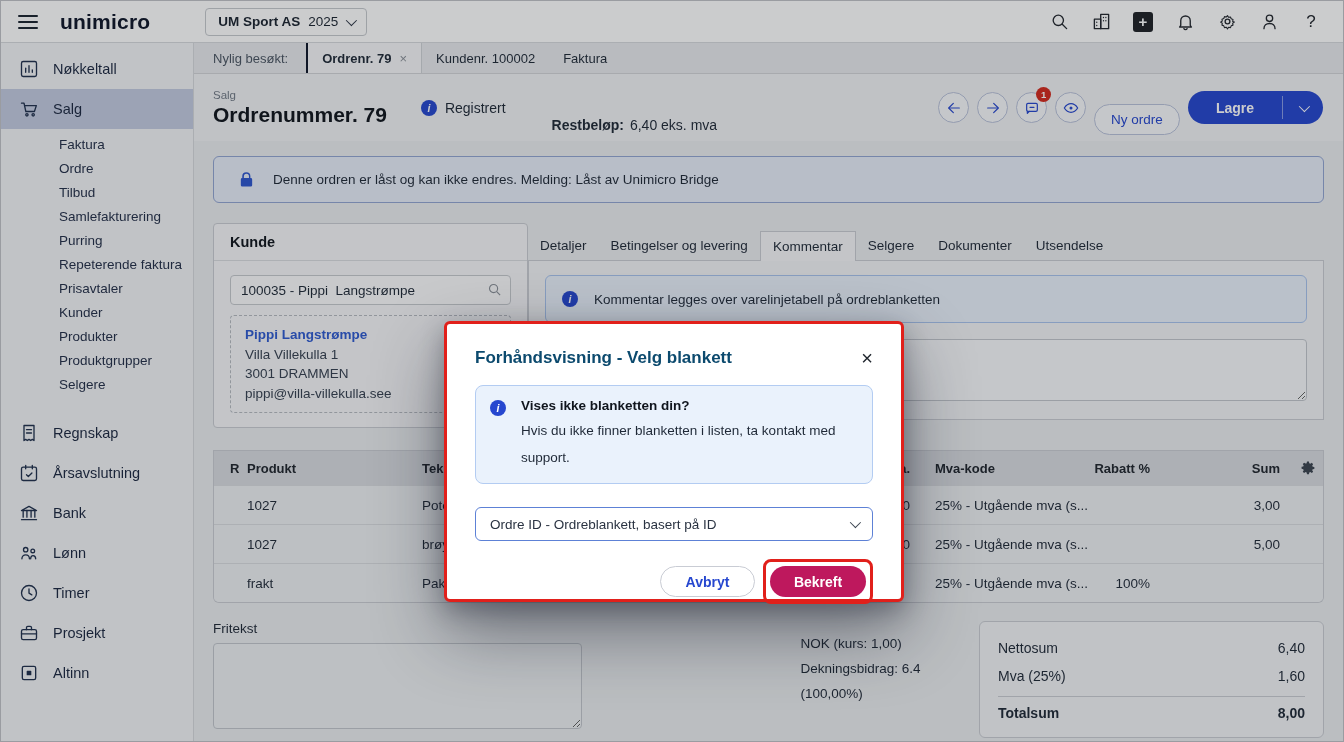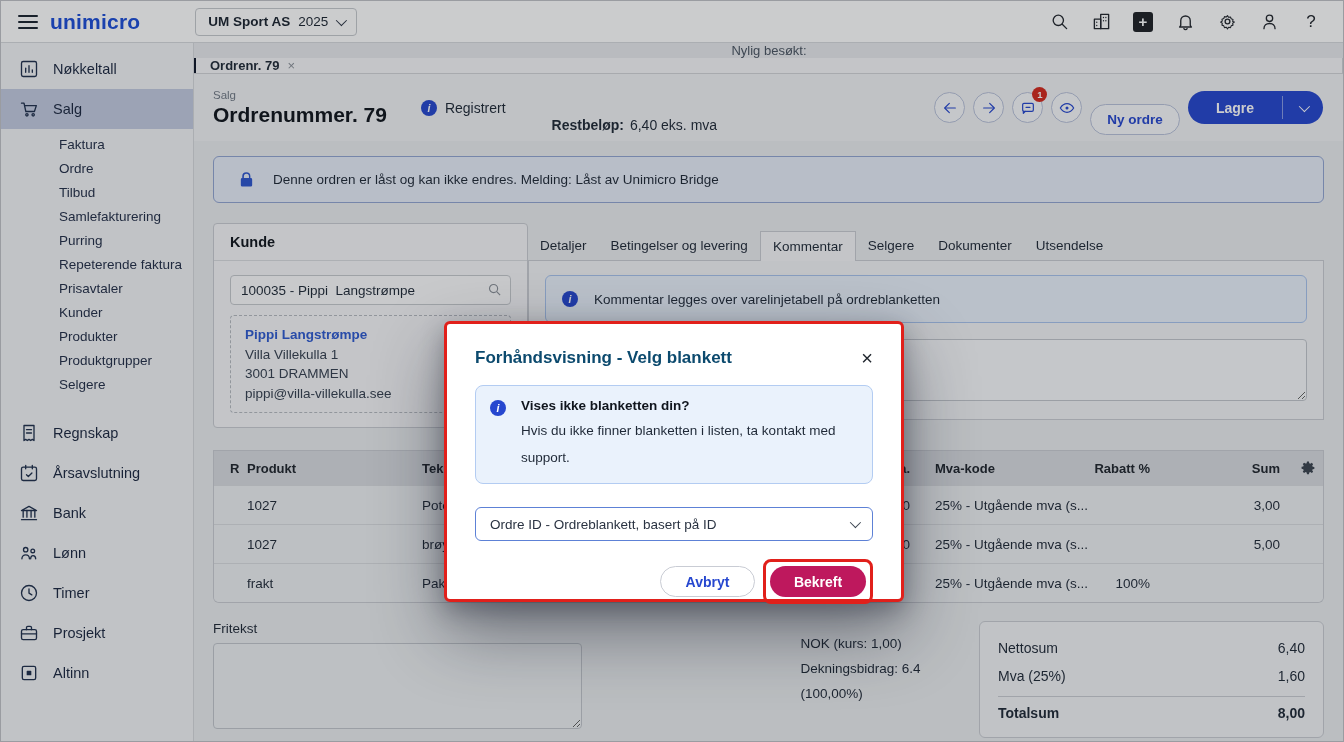--- a/index.html
+++ b/index.html
@@ -4,60 +4,60 @@
 <style>
   * { margin:0; padding:0; box-sizing:border-box; }
   html,body { width:1344px; height:742px; }
   body { font-family:"Liberation Sans", sans-serif; background:#fff; position:relative; overflow:hidden; }
   .frame { position:absolute; inset:0; border:1px solid #9a9ca1; background:#ebedf0; }
 
   
   .topbar { position:absolute; left:0; top:0; right:0; height:42px; background:#fff; border-bottom:1px solid #d7d9dd; display:flex; align-items:center; z-index:1; }
   .hamburger { width:20px; height:14px; margin-left:17px; display:flex; flex-direction:column; justify-content:space-between; cursor:pointer; }
   .hamburger span { height:2px; background:#1b2430; border-radius:1px; }
-  .logo { font-size:21px; font-weight:bold; color:#1d4ed8; margin-left:12px; letter-spacing:.2px; }
+  .logo { font-size:21px; font-weight:bold; color:#0f172a; margin-left:22px; letter-spacing:.2px; }
   .company-sel { margin-left:55px; height:28px; border:1px solid #c6c9ce; border-radius:4px; background:#fff; display:flex; align-items:center; padding:0 12px; gap:8px; font-size:13.5px; color:#1b2430; cursor:pointer; }
   .company-sel b { font-weight:600; }
   .chev { width:8px; height:8px; border-right:1.8px solid #2a3342; border-bottom:1.8px solid #2a3342; transform:rotate(45deg) translateY(-2px); }
   .top-icons { margin-left:auto; margin-right:22px; display:flex; align-items:center; gap:22px; }
   .tico { width:20px; height:20px; display:flex; align-items:center; justify-content:center; color:#23272e; cursor:pointer; }
   .tico svg { width:19px; height:19px; stroke:#23272e; fill:none; stroke-width:1.7; stroke-linecap:round; stroke-linejoin:round; }
   .plus-sq { width:20px; height:20px; background:#1f2227; color:#fff; border-radius:3px; font-size:15px; font-weight:bold; display:flex; align-items:center; justify-content:center; line-height:1; }
   .help-q { font-size:17px; color:#23272e; }
 
   
   .sidebar { position:absolute; left:0; top:42px; bottom:0; width:193px; background:#f3f4f6; border-right:1px solid #d7d9dd; z-index:1; padding-top:6px; }
   .side-item { display:flex; align-items:center; gap:14px; height:40px; padding-left:18px; font-size:14.5px; color:#1b2740; cursor:pointer; }
   .side-item svg { width:20px; height:20px; stroke:#20304d; fill:none; stroke-width:1.6; stroke-linecap:round; stroke-linejoin:round; flex:0 0 auto; }
   .side-item.active { background:#c3cbe0; }
   .side-sub { padding:4px 0 10px 0; }
   .sub-item { height:24px; line-height:24px; padding-left:58px; font-size:13.5px; color:#25304a; cursor:pointer; }
   .side-group { margin-top:6px; }
 
   
-  .recentbar { position:absolute; left:193px; top:42px; right:0; height:31px; background:#e8eaed; border-bottom:1px solid #d2d4d8; display:flex; align-items:stretch; font-size:13px; z-index:1;flex-direction:column; }
+  .recentbar { position:absolute; left:193px; top:42px; right:0; height:31px; background:#e8eaed; border-bottom:1px solid #d2d4d8; display:flex; align-items:stretch; font-size:13px; z-index:1; }
   .recent-label { color:#4b5563; align-self:center; margin-left:19px; margin-right:18px; }
   .rtab { display:flex; align-items:center; padding:0 14px; color:#1f2937; cursor:pointer; }
   .rtab.active { background:#f6f7f9; border-left:2px solid #0f172a; border-right:1px solid #cfd2d7; font-weight:600; gap:8px; }
   .rtab .x { color:#8a8f98; font-weight:400; font-size:13px; }
 
   
   .pagehead { position:absolute; left:193px; top:73px; right:0; height:67px; background:#f1f2f5; display:flex; align-items:center; z-index:1; }
   .ph-titles { margin-left:19px; }
   .ph-eyebrow { font-size:11.5px; color:#717a86; margin-bottom:2px; }
   .ph-title { font-size:21px; font-weight:bold; color:#10151d; }
   .ph-status { display:flex; align-items:center; gap:8px; margin-left:34px; font-size:14px; color:#1f2937; }
   .i-badge { width:16px; height:16px; border-radius:50%; background:#2647cf; color:#fff; font-size:10.5px; font-weight:bold; display:flex; align-items:center; justify-content:center; font-style:italic; }
   .ph-rest { margin-left:46px; font-size:14px; color:#1f2937; display:flex; gap:6px;margin-top:34px; }
   .ph-rest b { font-weight:700; }
   .ph-actions { margin-left:auto; margin-right:20px; display:flex; align-items:center; gap:8px; }
   .circ-btn { width:31px; height:31px; border-radius:50%; border:1px solid #b9c2da; background:#f8f9fb; display:flex; align-items:center; justify-content:center; cursor:pointer; position:relative; color:#2647cf; }
   .circ-btn svg { width:16px; height:16px; stroke:#2647cf; fill:none; stroke-width:1.8; stroke-linecap:round; stroke-linejoin:round; }
   .badge { position:absolute; top:-6px; right:-5px; min-width:15px; height:15px; border-radius:8px; background:#d42a1e; color:#fff; font-size:9.5px; font-weight:bold; display:flex; align-items:center; justify-content:center; padding:0 3px; }
-  .pill-btn { height:31px; border-radius:16px; border:1px solid #b9c2da; background:#f8f9fb; color:#2647cf; font-size:13.5px; font-weight:700; padding:0 16px; cursor:pointer;margin-top:24px; }
+  .pill-btn { height:31px; border-radius:16px; border:1px solid #b9c2da; background:#f8f9fb; color:#2647cf; font-size:13.5px; font-weight:400; padding:0 16px; cursor:pointer;margin-top:24px; }
   .save-split { display:flex; height:33px; border-radius:17px; overflow:hidden; background:#2647cf; cursor:pointer; }
   .save-main { color:#fff; font-size:14px; font-weight:bold; display:flex; align-items:center; padding:0 28px; }
   .save-div { width:1px; background:rgba(255,255,255,.45); margin:5px 0; }
   .save-caret { width:40px; display:flex; align-items:center; justify-content:center; }
   .save-caret .chev { border-color:#fff; transform:rotate(45deg) translateY(-2px); }
 
   
   .content { position:absolute; left:193px; top:140px; right:0; bottom:0; background:#ebedf0; padding:15px 19px; z-index:1; }
   .alert { height:47px; border:1px solid #93a6d2; background:#e7edf9; border-radius:6px; display:flex; align-items:center; gap:18px; padding-left:24px; font-size:13.5px; color:#1f2937; }
   .alert svg { width:17px; height:17px; fill:#2e56cf; }

